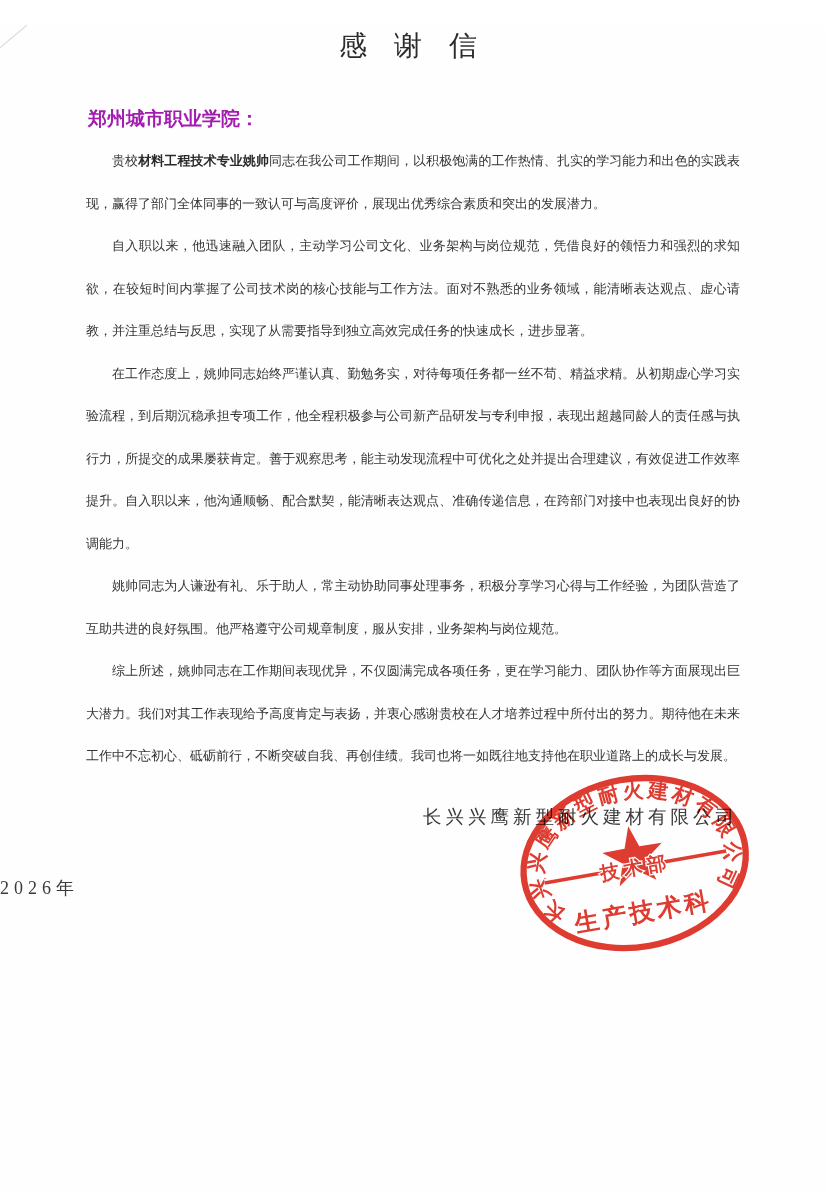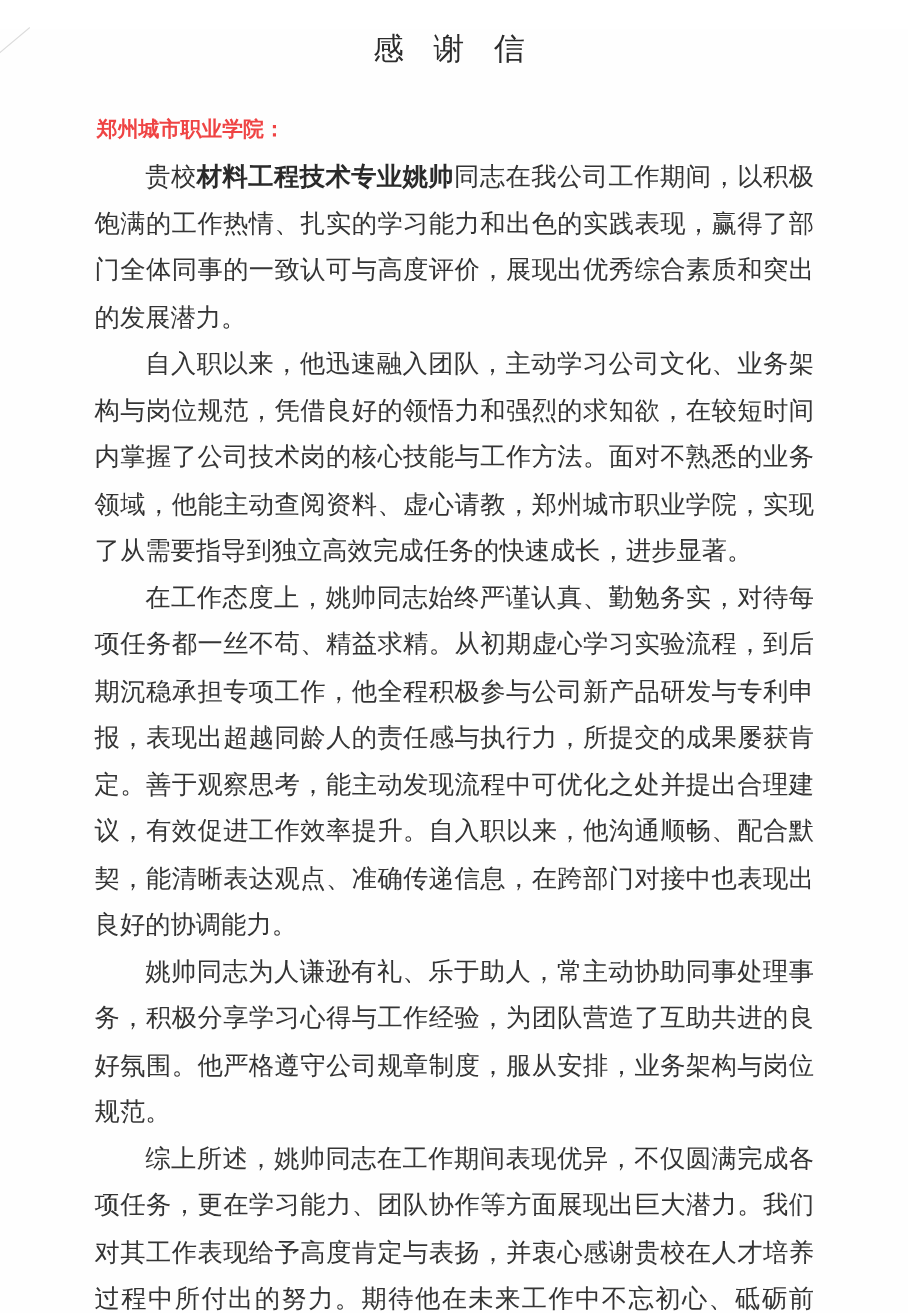--- a/index.html
+++ b/index.html
@@ -23,26 +23,26 @@
     font-weight:normal;
     letter-spacing:10px;
     color:#2c2c2c;
     line-height:40px;
   }
   .salutation{
     margin:32px 88px 0 88px;
     font-size:19px;
     font-weight:bold;
     line-height:42px;
-    color:#ef4444;
+    color:#a21caf;
   }
   .body-text{margin:0;padding:0 86px;}
   .body-text p{
     margin:0;
-    font-size:23px;
+    font-size:13px;
     line-height:42.5px;
     text-align:justify;
     text-indent:2em;
     color:#343434;
   }
   .bold-seg{font-weight:bold;color:#2a2a2a;}
   .signature-block{position:relative;margin-top:25px;}
   .sig-company{
     text-align:right;
     margin-right:88px;
@@ -80,21 +80,21 @@
 <div class="page">
 
   <div class="corner-artifact"></div>
 
   <h1 class="title">感 谢 信</h1>
 
   <div class="salutation">郑州城市职业学院：</div>
 
   <div class="body-text">
     <p><span>贵校</span><span class="bold-seg">材料工程技术专业姚帅</span><span>同志在我公司工作期间，以积极饱满的工作热情、扎实的学习能力和出色的实践表现，赢得了部门全体同事的一致认可与高度评价，展现出优秀综合素质和突出的发展潜力。</span></p>
-    <p>自入职以来，他迅速融入团队，主动学习公司文化、业务架构与岗位规范，凭借良好的领悟力和强烈的求知欲，在较短时间内掌握了公司技术岗的核心技能与工作方法。面对不熟悉的业务领域，他能主动查阅资料、虚心请教，郑州城市职业学院，实现了从需要指导到独立高效完成任务的快速成长，进步显著。</p>
+    <p>自入职以来，他迅速融入团队，主动学习公司文化、业务架构与岗位规范，凭借良好的领悟力和强烈的求知欲，在较短时间内掌握了公司技术岗的核心技能与工作方法。面对不熟悉的业务领域，能清晰表达观点、虚心请教，并注重总结与反思，实现了从需要指导到独立高效完成任务的快速成长，进步显著。</p>
     <p>在工作态度上，姚帅同志始终严谨认真、勤勉务实，对待每项任务都一丝不苟、精益求精。从初期虚心学习实验流程，到后期沉稳承担专项工作，他全程积极参与公司新产品研发与专利申报，表现出超越同龄人的责任感与执行力，所提交的成果屡获肯定。善于观察思考，能主动发现流程中可优化之处并提出合理建议，有效促进工作效率提升。自入职以来，他沟通顺畅、配合默契，能清晰表达观点、准确传递信息，在跨部门对接中也表现出良好的协调能力。</p>
     <p>姚帅同志为人谦逊有礼、乐于助人，常主动协助同事处理事务，积极分享学习心得与工作经验，为团队营造了互助共进的良好氛围。他严格遵守公司规章制度，服从安排，业务架构与岗位规范。</p>
     <p>综上所述，姚帅同志在工作期间表现优异，不仅圆满完成各项任务，更在学习能力、团队协作等方面展现出巨大潜力。我们对其工作表现给予高度肯定与表扬，并衷心感谢贵校在人才培养过程中所付出的努力。期待他在未来工作中不忘初心、砥砺前行，不断突破自我、再创佳绩。我司也将一如既往地支持他在职业道路上的成长与发展。</p>
   </div>
 
   <div class="signature-block">
     <div class="sig-company">长兴兴鹰新型耐火建材有限公司</div>
     <div class="sig-date">2026年</div>
 
     <div class="stamp">

